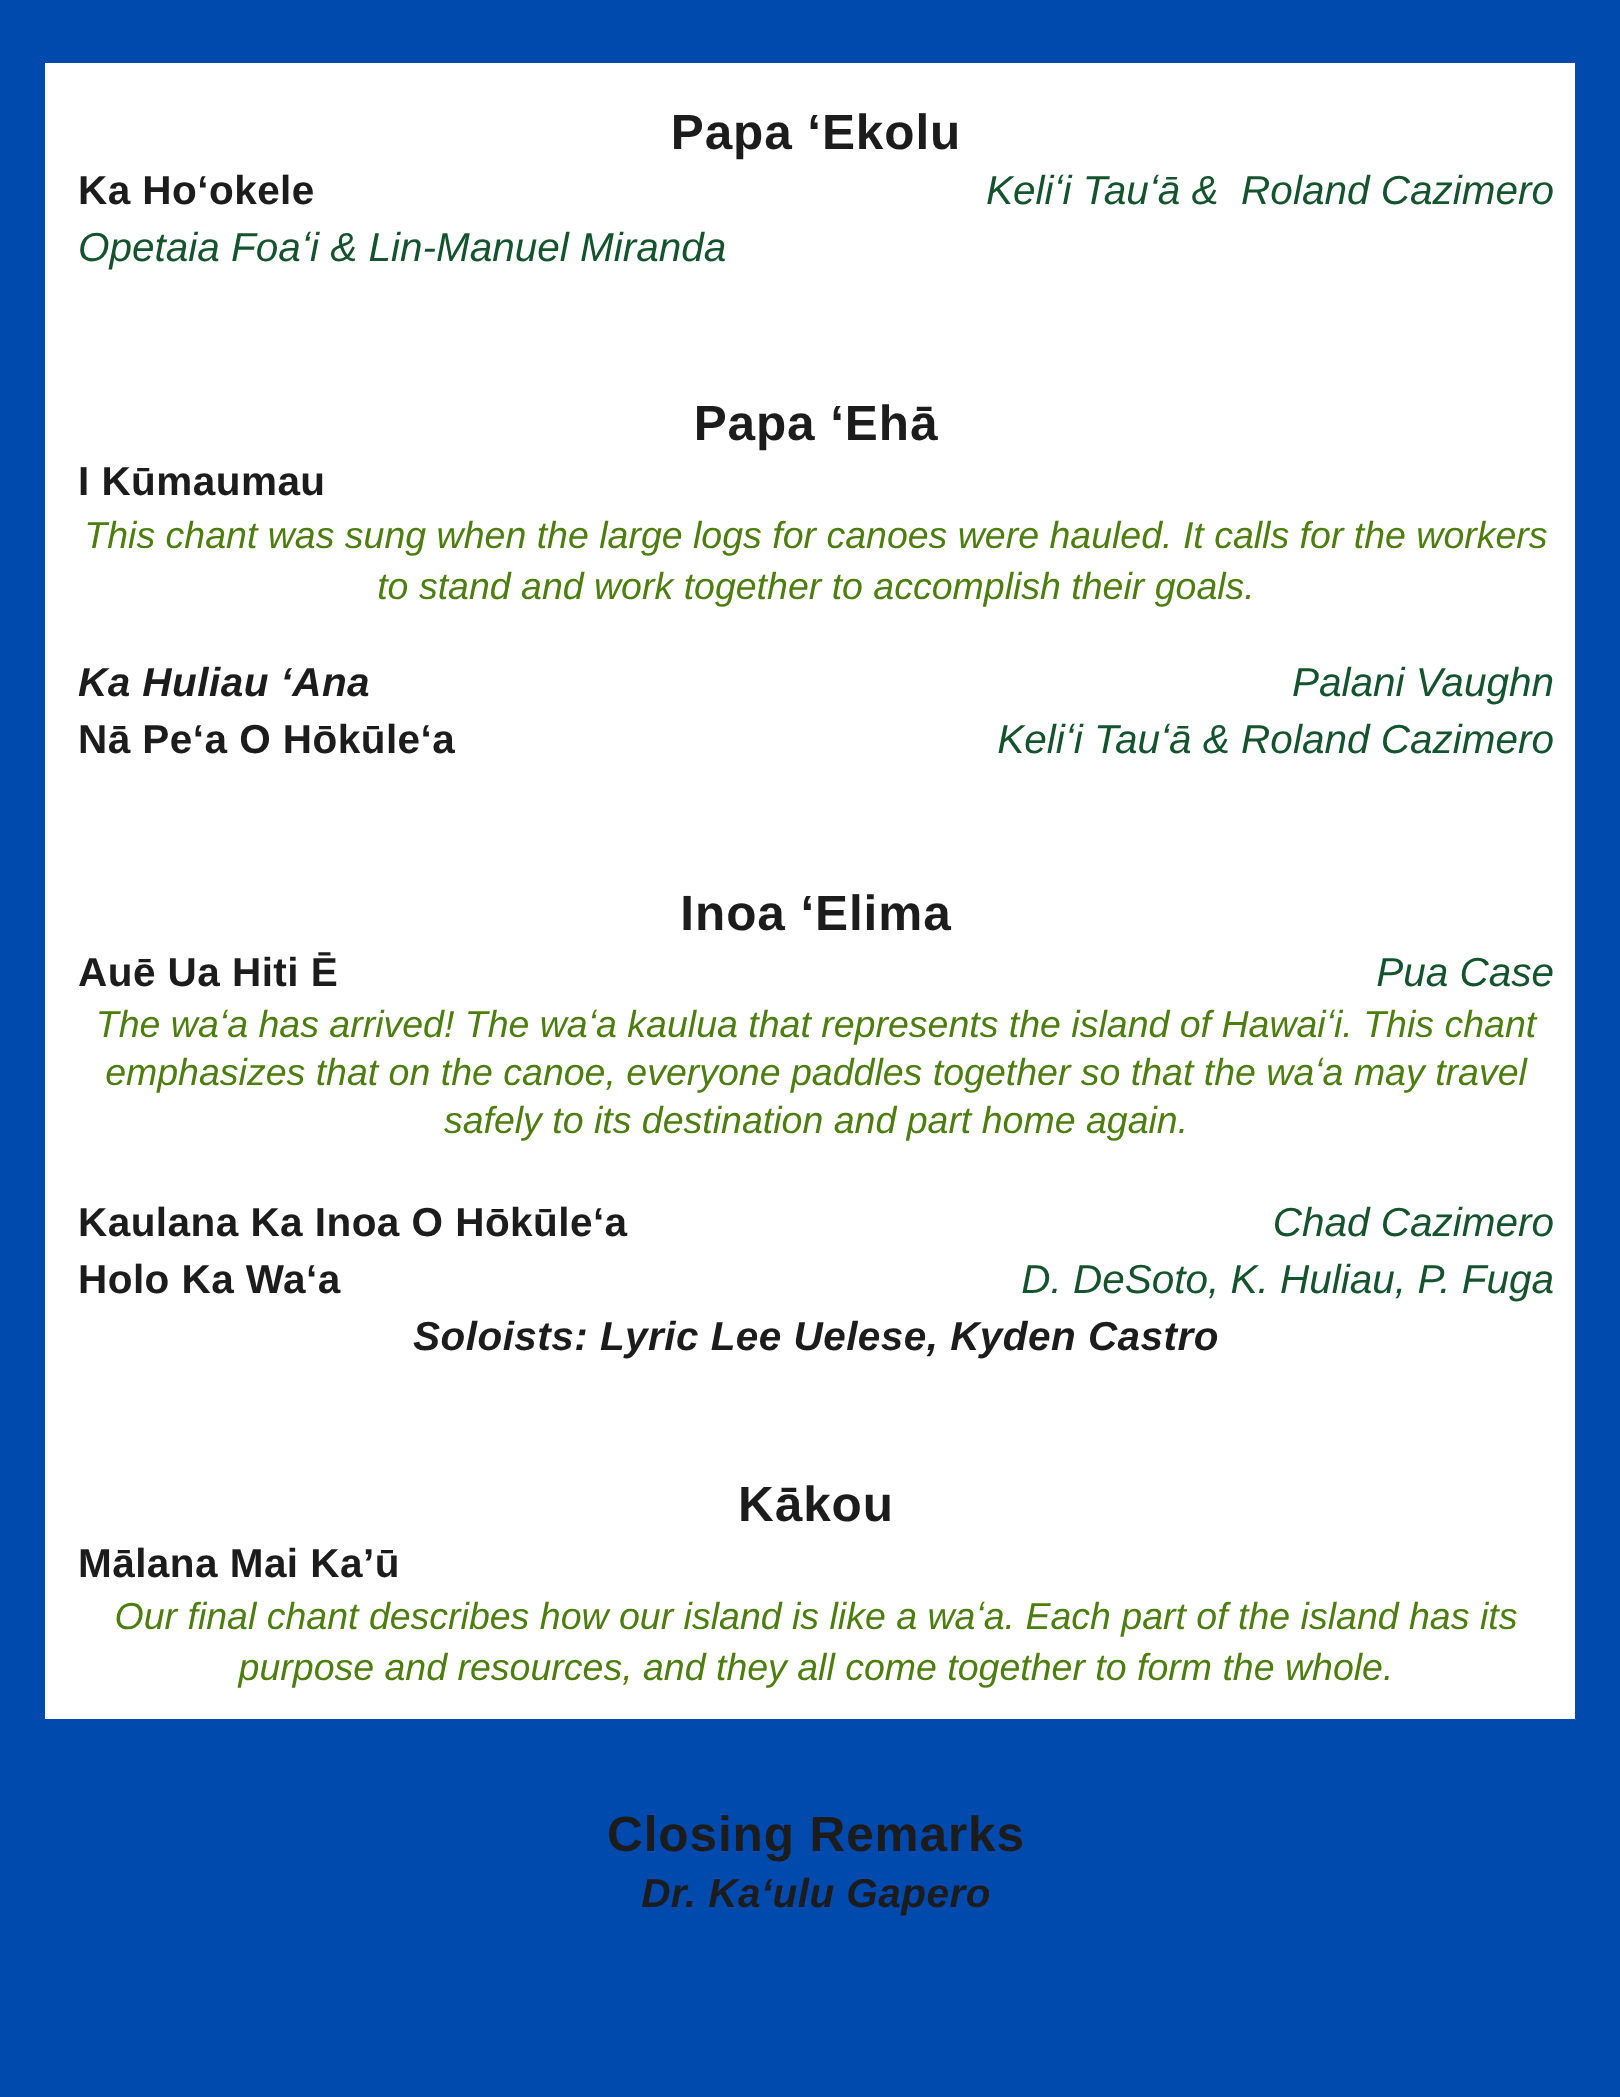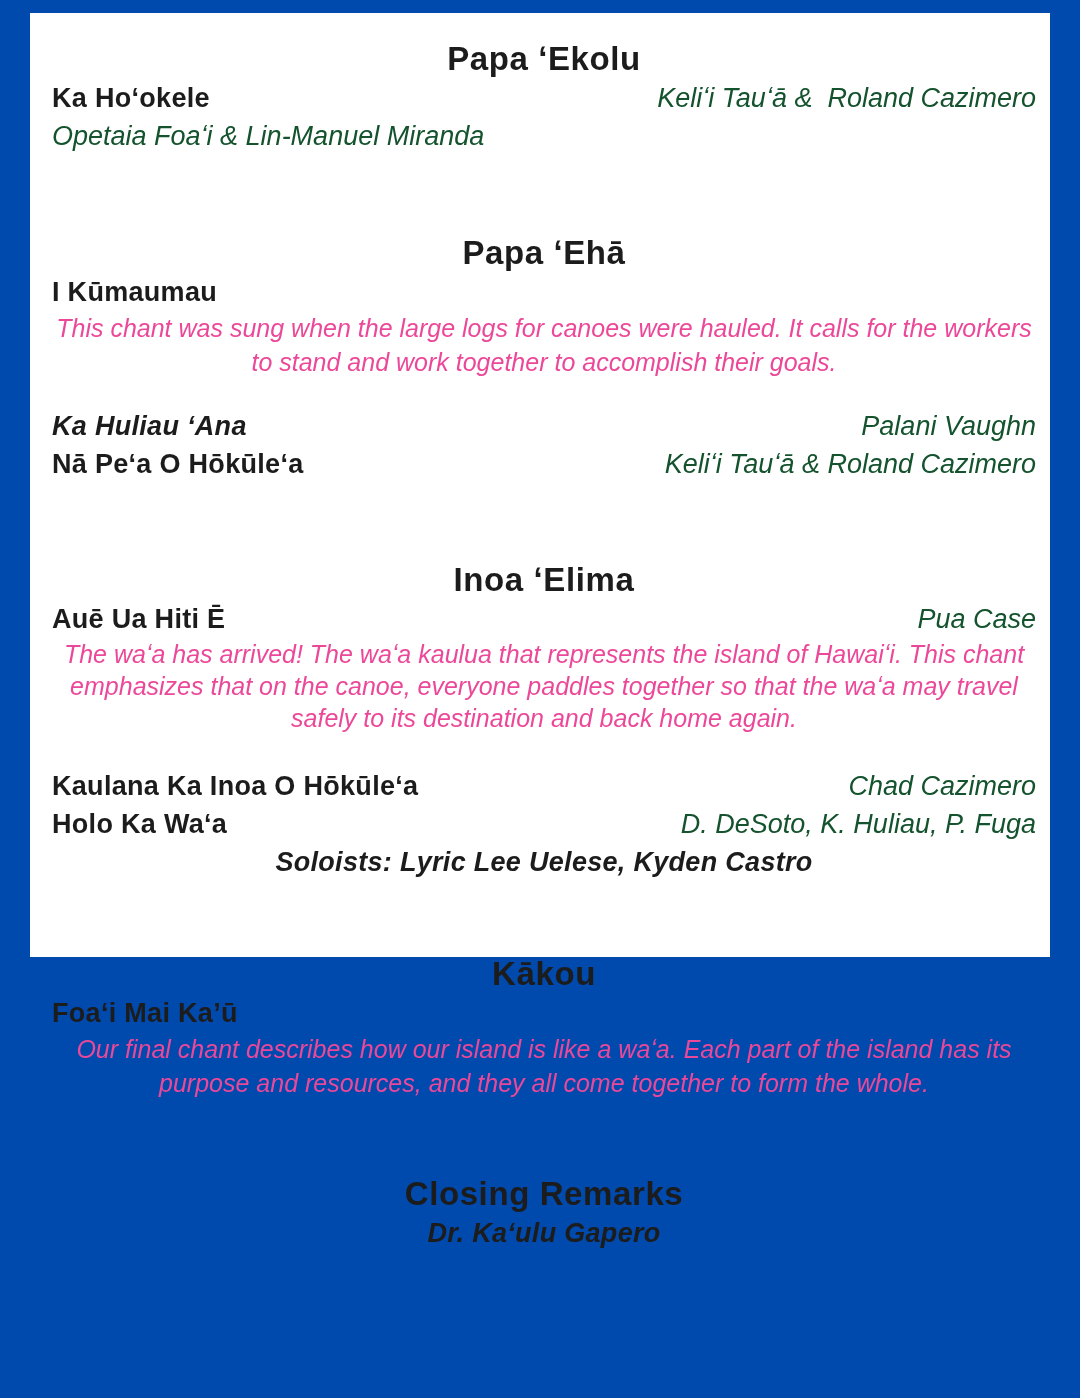--- a/index.html
+++ b/index.html
@@ -11,24 +11,24 @@
   html,body{width:1080px;}
   body{
     background:var(--border-color);
     font-family:"Liberation Sans", sans-serif;
     color:var(--text-color);
     width:1080px;
     height:1398px;
     overflow:hidden;
   }
   .page{
-    margin:13px 30px 47px 30px;
+    margin:42px 30px 47px 30px;
     background:var(--page-bg);
     width:1020px;
-    height:944px;
+    height:1104px;
     padding:26px 14px 0 22px;
   }
   .heading{
     text-align:center;
     font-size:33px;
     font-weight:700;
     letter-spacing:0.6px;
     line-height:40px;
   }
   .row{
@@ -47,21 +47,21 @@
   .artist{
     font-size:27px;
     font-style:italic;
     font-weight:400;
     color:#14532d;
   }
   .desc{
     text-align:center;
     font-style:italic;
     font-size:25px;
-    color:#ec4899;
+    color:#4d7c0f;
   }
   .desc .line{line-height:34px;}
   .desc.tight .line{line-height:32px;}
   .centered-credit{
     text-align:center;
     font-size:27px;
     font-weight:700;
     font-style:italic;
     line-height:38px;
     letter-spacing:0.3px;
@@ -105,35 +105,35 @@
   </div>
 
   <div class="heading mt-sec3">Inoa ʻElima</div>
   <div class="row">
     <span class="song-title">Auē Ua Hiti Ē</span>
     <span class="artist">Pua Case</span>
   </div>
   <div class="desc tight">
     <div class="line">The waʻa has arrived! The waʻa kaulua that represents the island of Hawaiʻi. This chant</div>
     <div class="line">emphasizes that on the canoe, everyone paddles together so that the waʻa may travel</div>
-    <div class="line">safely to its destination and back home again.</div>
+    <div class="line">safely to its destination and part home again.</div>
   </div>
   <div class="row mt-kaulana">
     <span class="song-title">Kaulana Ka Inoa O Hōkūleʻa</span>
     <span class="artist">Chad Cazimero</span>
   </div>
   <div class="row">
     <span class="song-title">Holo Ka Waʻa</span>
     <span class="artist">D. DeSoto, K. Huliau, P. Fuga</span>
   </div>
   <div class="centered-credit">Soloists: Lyric Lee Uelese, Kyden Castro</div>
 
   <div class="heading mt-sec4">Kākou</div>
   <div class="row">
-    <span class="song-title">Foaʻi Mai Ka’ū</span>
+    <span class="song-title">Mālana Mai Ka’ū</span>
   </div>
   <div class="desc">
     <div class="line">Our final chant describes how our island is like a waʻa. Each part of the island has its</div>
     <div class="line">purpose and resources, and they all come together to form the whole.</div>
   </div>
 
   <div class="heading mt-sec5">Closing Remarks</div>
   <div class="centered-credit">Dr. Kaʻulu Gapero</div>
 
 </div>

